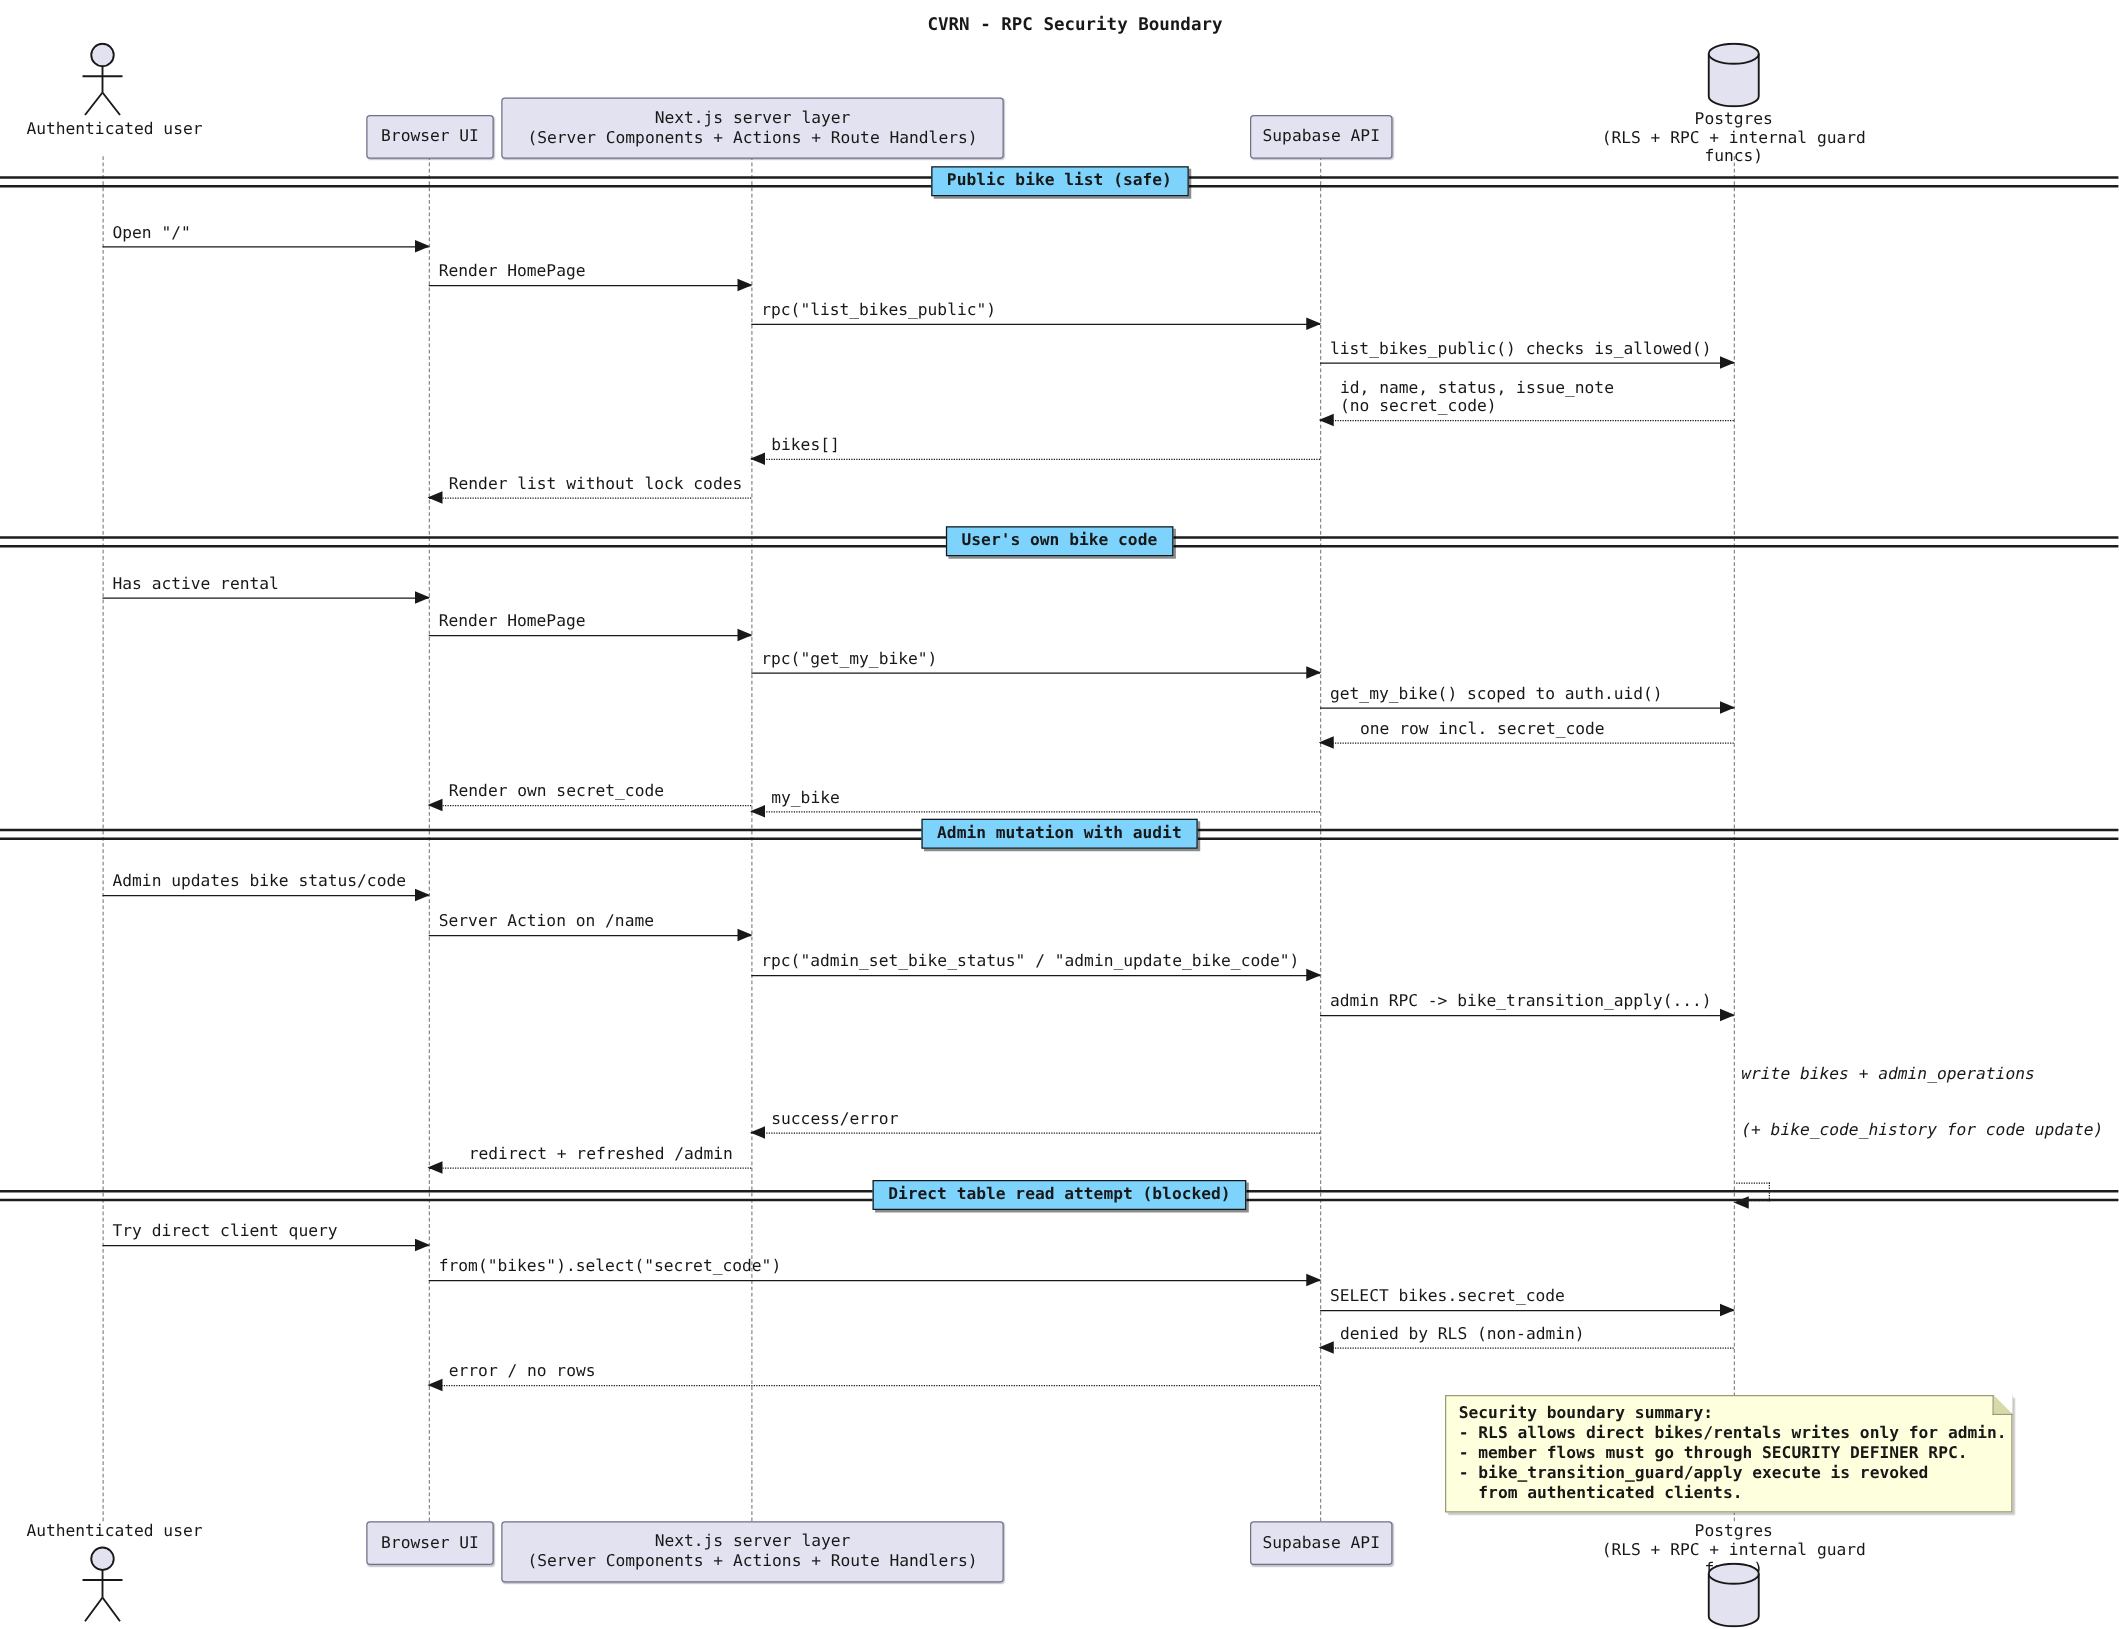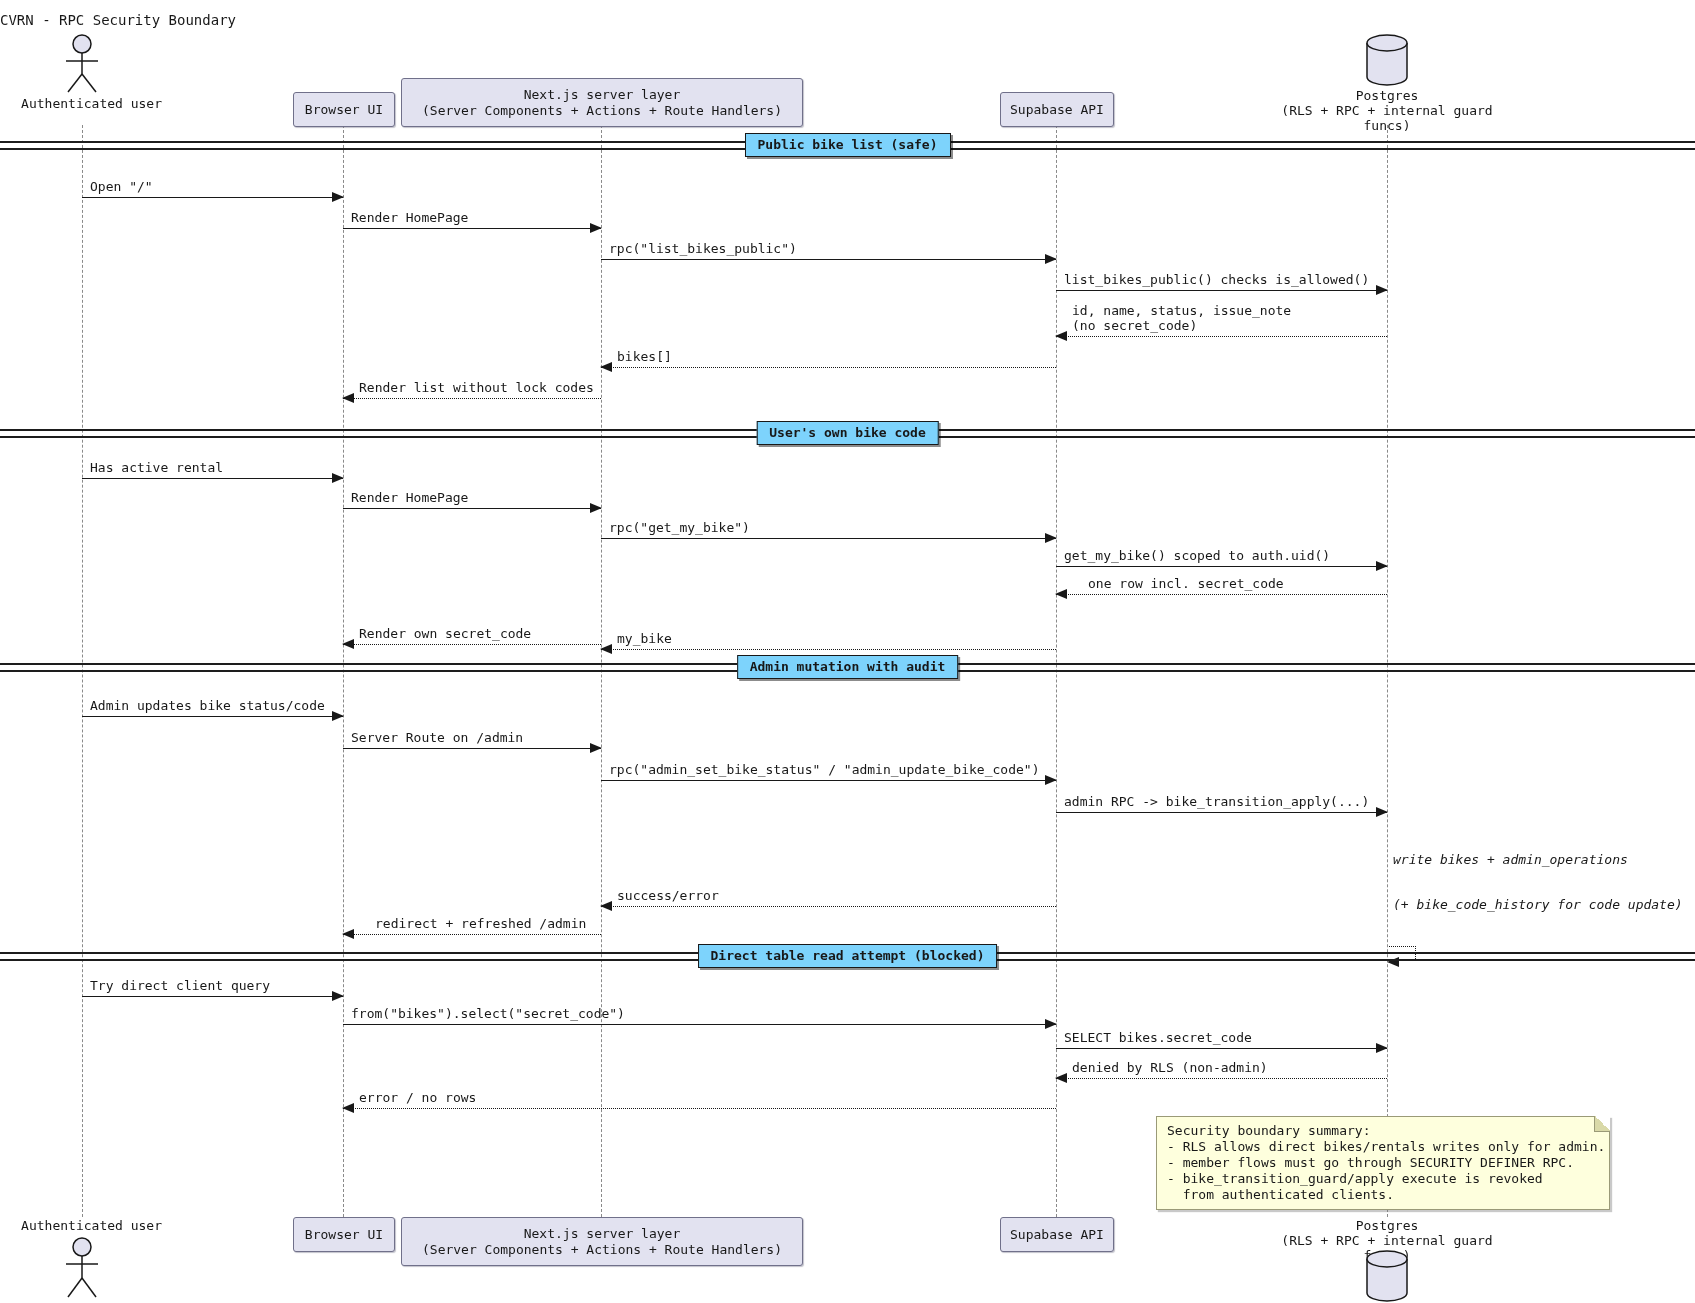--- a/index.html
+++ b/index.html
@@ -1,18 +1,18 @@
 <!DOCTYPE html>
 <html><head>
 <meta charset="utf-8">
 <style>
   html,body{margin:0;padding:0;background:#fff;}
   .diagram{position:relative;width:1695px;height:1303px;background:#ffffff;
     font-family:"DejaVu Sans Mono","Liberation Mono",monospace;font-size:13px;color:#181818;overflow:hidden;}
-  .title{position:absolute;left:0;right:0;top:12px;text-align:left;font-weight:normal;font-size:14px;}
+  .title{position:absolute;left:0;right:0;top:12px;text-align:center;font-weight:bold;font-size:14px;padding-left:25px;}
   .lifeline{position:absolute;top:125px;height:1092px;width:0;border-left:1px dashed #8a8a8a;}
   .pbox{position:absolute;background:#E2E2F0;border:1px solid #70708a;border-radius:3px;
     display:flex;flex-direction:column;justify-content:center;align-items:center;text-align:center;
     line-height:16px;box-shadow:1px 1px 1px rgba(120,120,140,.45);}
   .actor-label{position:absolute;text-align:right;line-height:16px;}
   .plabel{position:absolute;text-align:center;line-height:15px;}
   .divider-lines{position:absolute;left:0;width:1695px;height:5px;border-top:2px solid #1d1d1d;border-bottom:2px solid #1d1d1d;}
   .divider-box{position:absolute;left:50%;transform:translateX(-50%);background:#7dd3fc;border:1.5px solid #181818;
     box-shadow:2px 2px 0 rgba(0,0,0,.45);font-weight:bold;padding:3px 12px;white-space:pre;line-height:16px;}
   .msg{position:absolute;}
@@ -22,21 +22,21 @@
   .ah{position:absolute;width:0;height:0;}
   .ah-r{right:-1px;top:-6px;border-top:5px solid transparent;border-bottom:5px solid transparent;border-left:12px solid #181818;}
   .ah-l{left:-1px;top:-6px;border-top:5px solid transparent;border-bottom:5px solid transparent;border-right:12px solid #181818;}
   .selfmsg{position:absolute;font-style:italic;}
   .selfmsg .lbl{line-height:15px;white-space:pre;margin-bottom:4px;}
   .selfloop{position:relative;width:26px;height:13px;border-top:1.4px dotted #181818;
     border-right:1.4px dotted #181818;border-bottom:1.4px dotted #181818;}
   .selfloop .ah{left:-2px;bottom:-7px;border-top:5px solid transparent;border-bottom:5px solid transparent;border-right:12px solid #181818;}
   .note{position:absolute;background:#FEFFDD;border:1px solid #9a9a77;box-shadow:2px 2px 1px rgba(120,120,120,.4);
     padding:6px 10px 6px 10px;line-height:16px;}
-  .note .note-line{white-space:pre;}
+  .note .note-line{white-space:pre;font-weight:bold;}
   .fold{position:absolute;top:-1px;right:-1px;width:15px;height:15px;
     background:linear-gradient(225deg,#ffffff 50%,#d9d9a8 50%);border-left:1px solid #9a9a77;border-bottom:1px solid #9a9a77;}
   svg{display:block;}
 </style>
 </head>
 <body>
 
 <div class="diagram">
 
   <div class="title">CVRN - RPC Security Boundary</div>
@@ -173,21 +173,21 @@
   <div class="divider-lines" style="top:663px"></div>
   <div class="divider-box" style="top:655px">Admin mutation with audit</div>
 
   <div class="msg solid" style="left:82px;top:698px;width:261px">
     <div class="lbl" style="padding-left:8px">Admin updates bike status/code</div>
     <div class="line">
         <span class="ah ah-r"></span>
       </div>
   </div>
   <div class="msg solid" style="left:343px;top:730px;width:258px">
-    <div class="lbl" style="padding-left:8px">Server Route on /admin</div>
+    <div class="lbl" style="padding-left:8px">Server Action on /name</div>
     <div class="line">
         <span class="ah ah-r"></span>
       </div>
   </div>
   <div class="msg solid" style="left:601px;top:762px;width:455px">
     <div class="lbl" style="padding-left:8px">rpc("admin_set_bike_status" / "admin_update_bike_code")</div>
     <div class="line">
         <span class="ah ah-r"></span>
       </div>
   </div>

